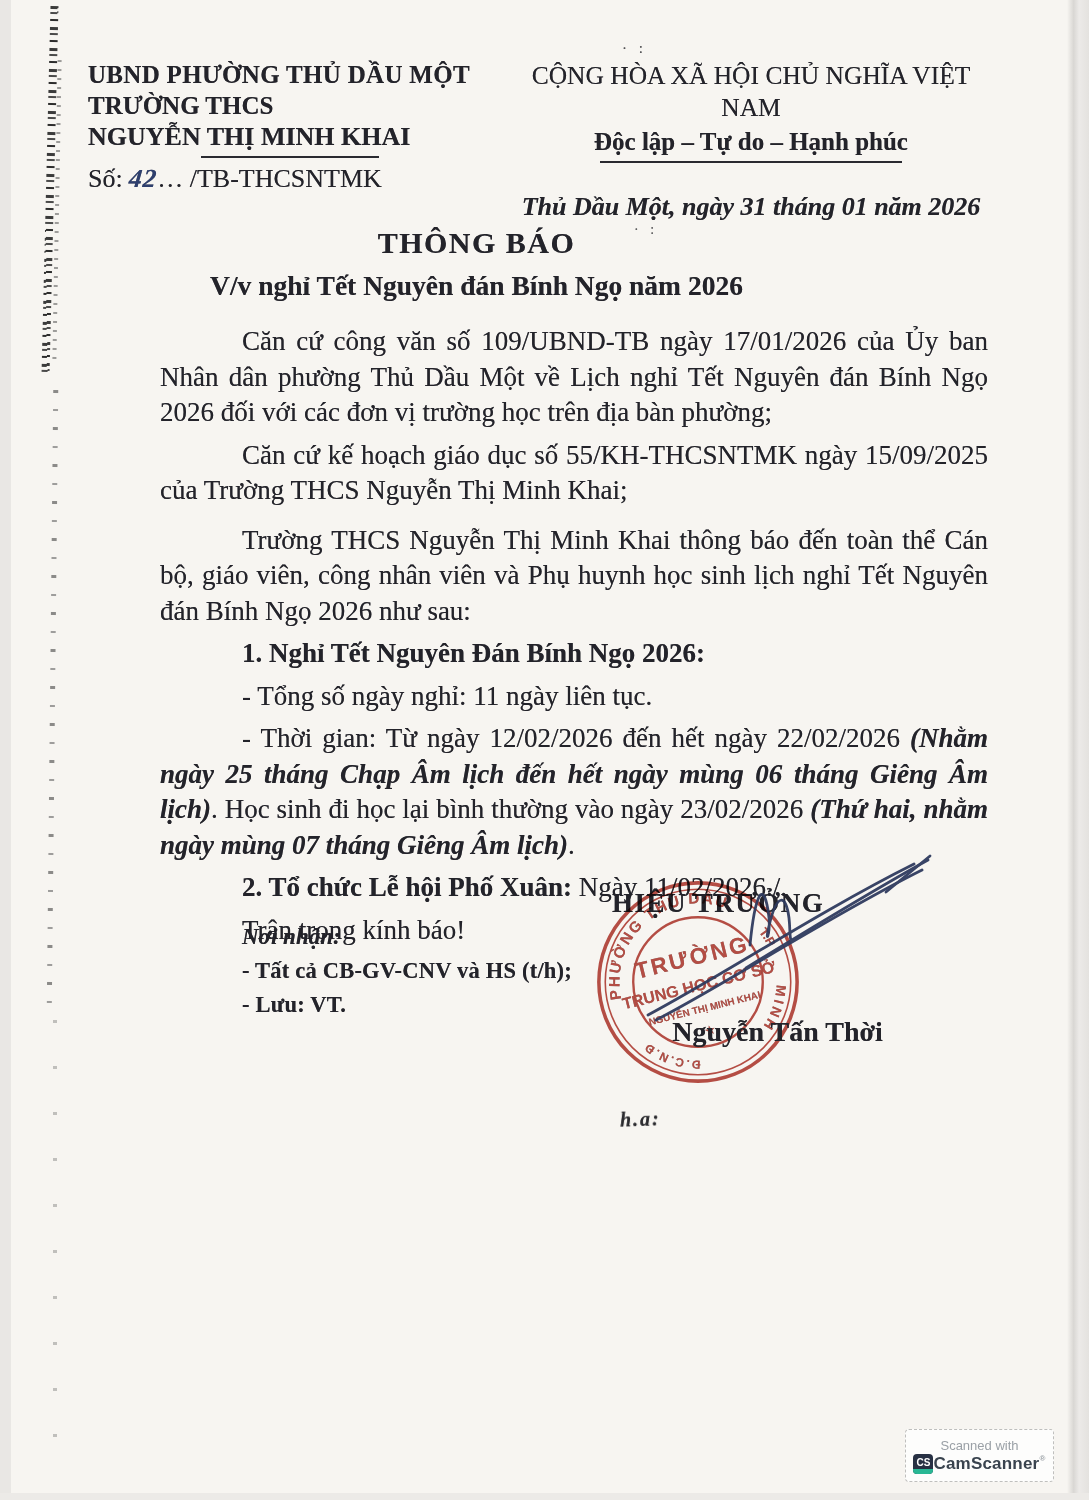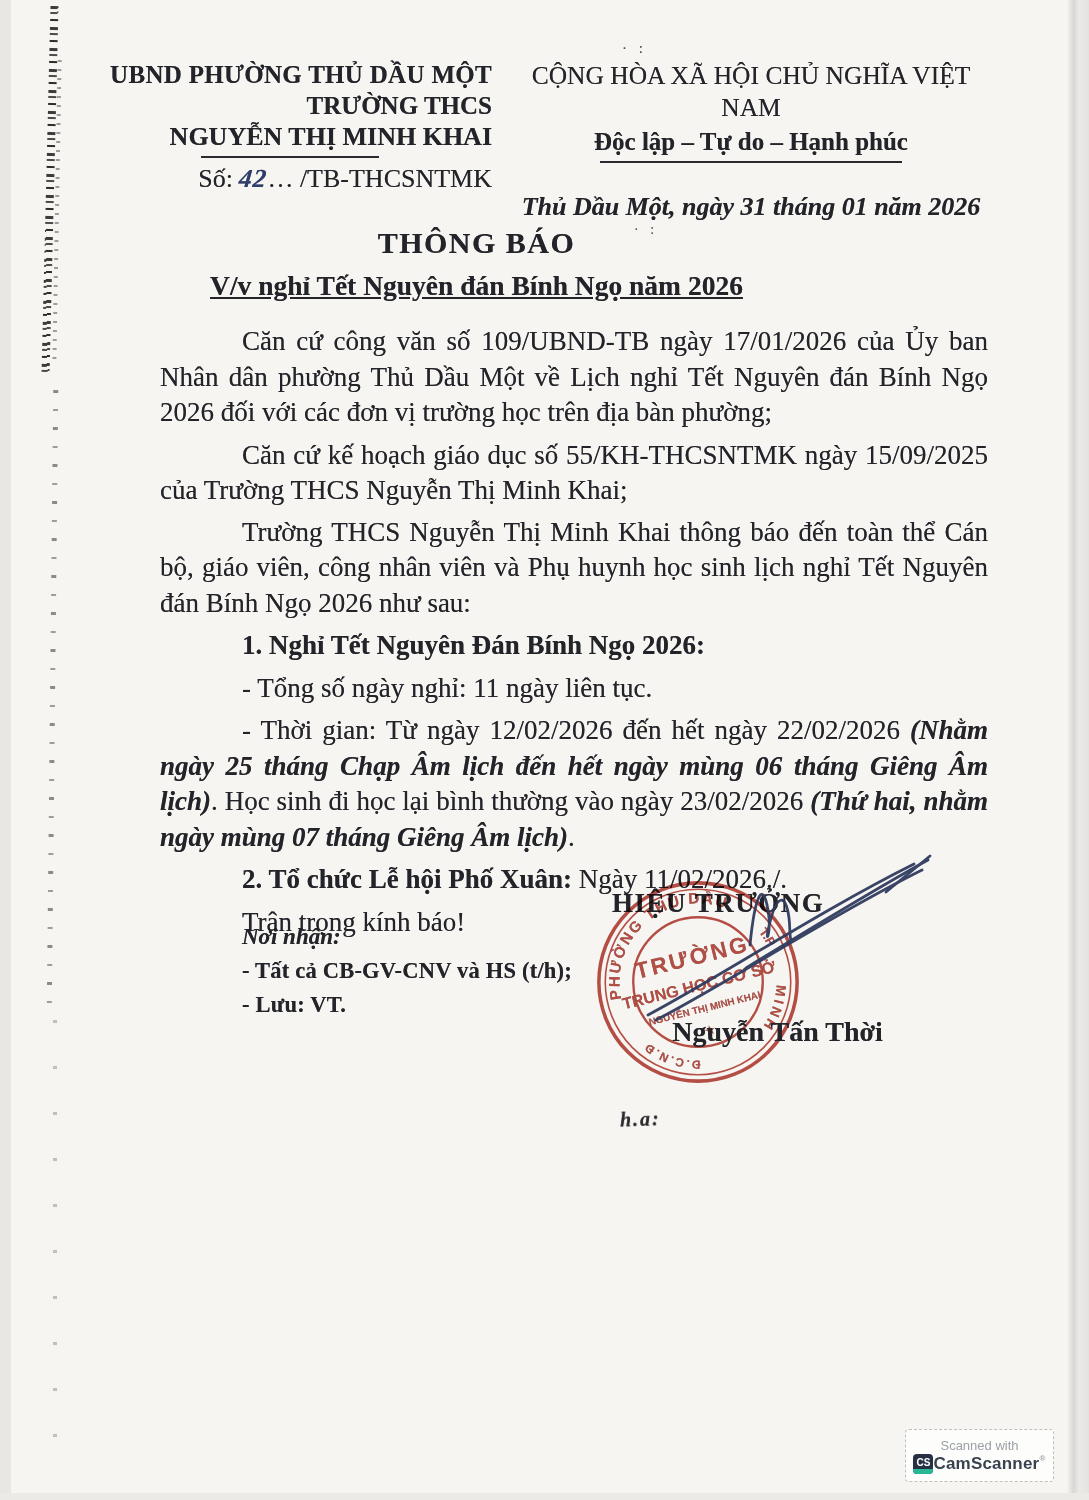--- a/index.html
+++ b/index.html
@@ -23,41 +23,41 @@
     background:repeating-linear-gradient(180deg,#444 0 2px,transparent 2px 9px);}
   .speck2{left:50px;top:390px;width:5px;height:620px;opacity:.55;transform:rotate(.6deg);
     background:repeating-linear-gradient(178deg,#333 0 3px,transparent 3px 19px,#555 19px 21px,transparent 21px 37px);}
   .speck3{left:53px;top:1020px;width:4px;height:440px;opacity:.3;
     background:repeating-linear-gradient(180deg,#444 0 3px,transparent 3px 46px);}
 
   .b{font-weight:bold;}
   .bi{font-weight:bold;font-style:italic;}
   .rule{border-top:2.2px solid #2a2a30;height:0;}
 
-  .hdr-left{position:absolute;left:88px;top:60px;width:404px;text-align:right;line-height:1.22;}
+  .hdr-left{position:absolute;left:88px;top:60px;width:404px;text-align:left;line-height:1.22;}
   .hdr-left .l1{font-size:25px;font-weight:bold;letter-spacing:.3px;}
   .hdr-left .l2{font-size:25px;font-weight:bold;}
   .hdr-left .l3{font-size:26px;font-weight:bold;}
   .hdr-left .rule{width:178px;margin:3px auto 5px;}
   .ref-line{font-size:26px;margin-top:2px;}
   .hand{color:#2e3f6e;font-weight:bold;font-style:italic;display:inline-block;transform:skewX(-6deg);letter-spacing:1px;}
 
   .hdr-right{position:absolute;left:505px;top:60px;width:492px;text-align:center;line-height:1.25;}
   .hdr-right .l1{font-size:25.5px;font-weight:normal;}
   .hdr-right .l2{font-size:25px;font-weight:bold;margin-top:2px;}
   .hdr-right .rule{width:302px;margin:4px auto 0;}
   .dateline{font-size:26px;font-weight:bold;font-style:italic;margin-top:28px;}
 
   .title-block{position:absolute;left:0;top:226px;width:953px;text-align:center;}
   .title-main{font-size:30px;font-weight:bold;letter-spacing:1.5px;}
-  .title-sub{font-size:27.5px;font-weight:bold;margin-top:10px;text-decoration:underline;}
+  .title-sub{font-size:27.5px;font-weight:bold;margin-top:10px;}
 
   .body{position:absolute;left:160px;top:324px;width:828px;font-size:27px;line-height:35.5px;text-align:justify;}
   .body p{margin:0 0 7px;text-indent:82px;}
-  .body p.mb14{margin-bottom:6px;}
+  .body p.mb14{margin-bottom:14px;}
   .body p.h{font-weight:bold;}
 
   .recipients{position:absolute;left:242px;top:896px;width:330px;line-height:1.0;}
   .recipients .rh{font-size:23px;font-weight:bold;font-style:italic;margin-bottom:12px;margin-top:29px;}
   .recipients .ri{font-size:22.5px;font-weight:bold;margin-bottom:11px;letter-spacing:.2px;}
 
   .sig-title{position:absolute;left:612px;top:888px;width:250px;text-align:left;
     font-size:27px;font-weight:bold;letter-spacing:1.5px;}
   .sig-name{position:absolute;left:655px;top:1016px;width:245px;text-align:center;
     font-size:28px;font-weight:bold;}

